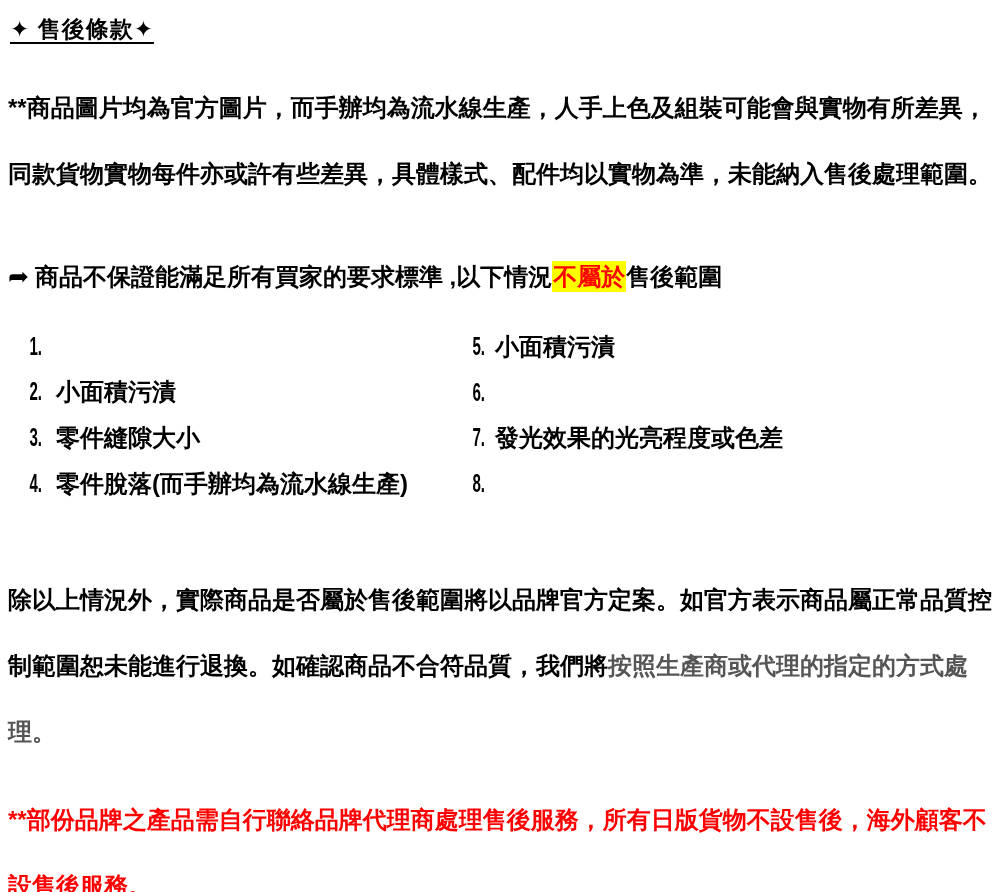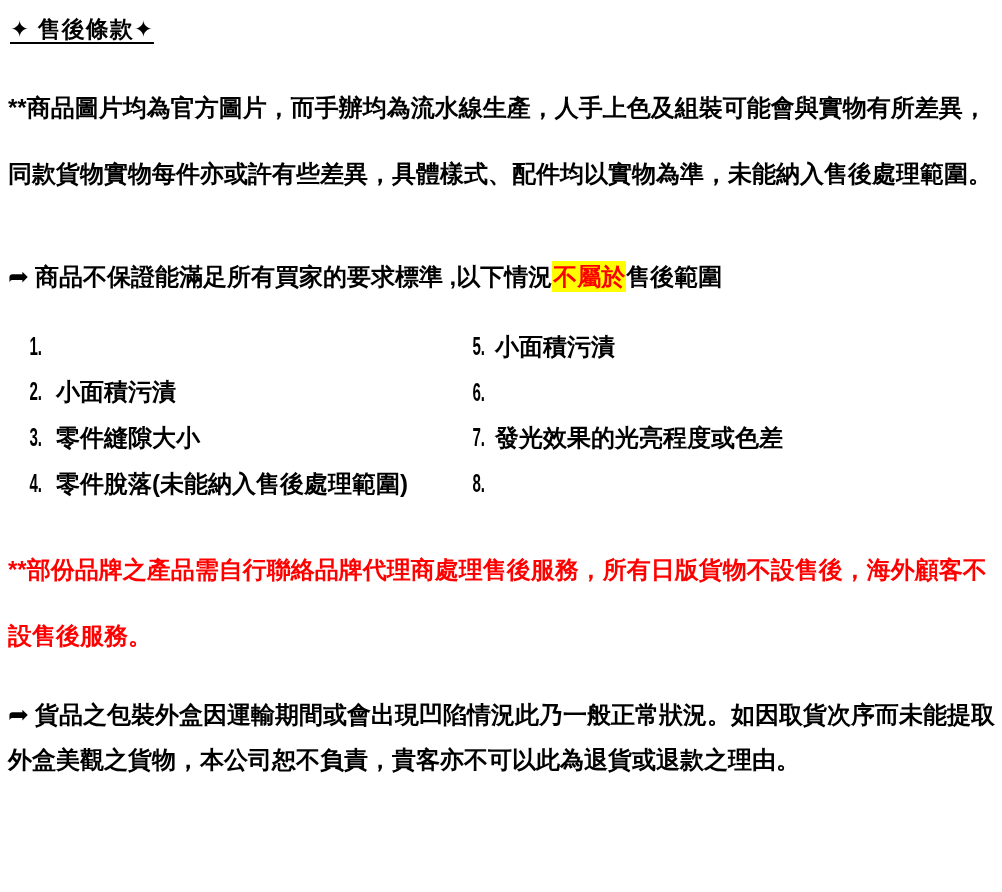--- a/index.html
+++ b/index.html
@@ -108,41 +108,44 @@
       <div class="excl-item">
         <span class="excl-num">2.</span>
         <span class="excl-txt">小面積污漬</span>
       </div>
       <div class="excl-item">
         <span class="excl-num">3.</span>
         <span class="excl-txt">零件縫隙大小</span>
       </div>
       <div class="excl-item">
         <span class="excl-num">4.</span>
-        <span class="excl-txt">零件脫落(未能納入售後處理範圍)</span>
+        <span class="excl-txt">零件脫落(而手辦均為流水線生產)</span>
       </div>
     </div>
     <div class="excl-col right">
       <div class="excl-item">
         <span class="excl-num">5.</span>
         <span class="excl-txt">小面積污漬</span>
       </div>
       <div class="excl-item">
         <span class="excl-num">6.</span>
       </div>
       <div class="excl-item">
         <span class="excl-num">7.</span>
         <span class="excl-txt">發光效果的光亮程度或色差</span>
       </div>
       <div class="excl-item">
         <span class="excl-num">8.</span>
       </div>
     </div>
   </div>
 
+  <p class="para policy">
+    <span>除以上情況外，實際商品是否屬於售後範圍將以品牌官方定案。如官方表示商品屬正常品質控制範圍恕未能進行退換。如確認商品不合符品質，我們將</span><span class="gray">按照生產商或代理的指定的方式處理。</span>
+  </p>
 
   <p class="para red-note">**部份品牌之產品需自行聯絡品牌代理商處理售後服務，所有日版貨物不設售後，海外顧客不設售後服務。</p>
 
 
   <p class="bullet single">
     <span class="arrow">➦</span><span>貨品之包裝外盒因運輸期間或會出現凹陷情況此乃一般正常狀況。如因取貨次序而未能提取外盒美觀之貨物，本公司恕不負責，貴客亦不可以此為退貨或退款之理由。</span>
   </p>
 
   
 

